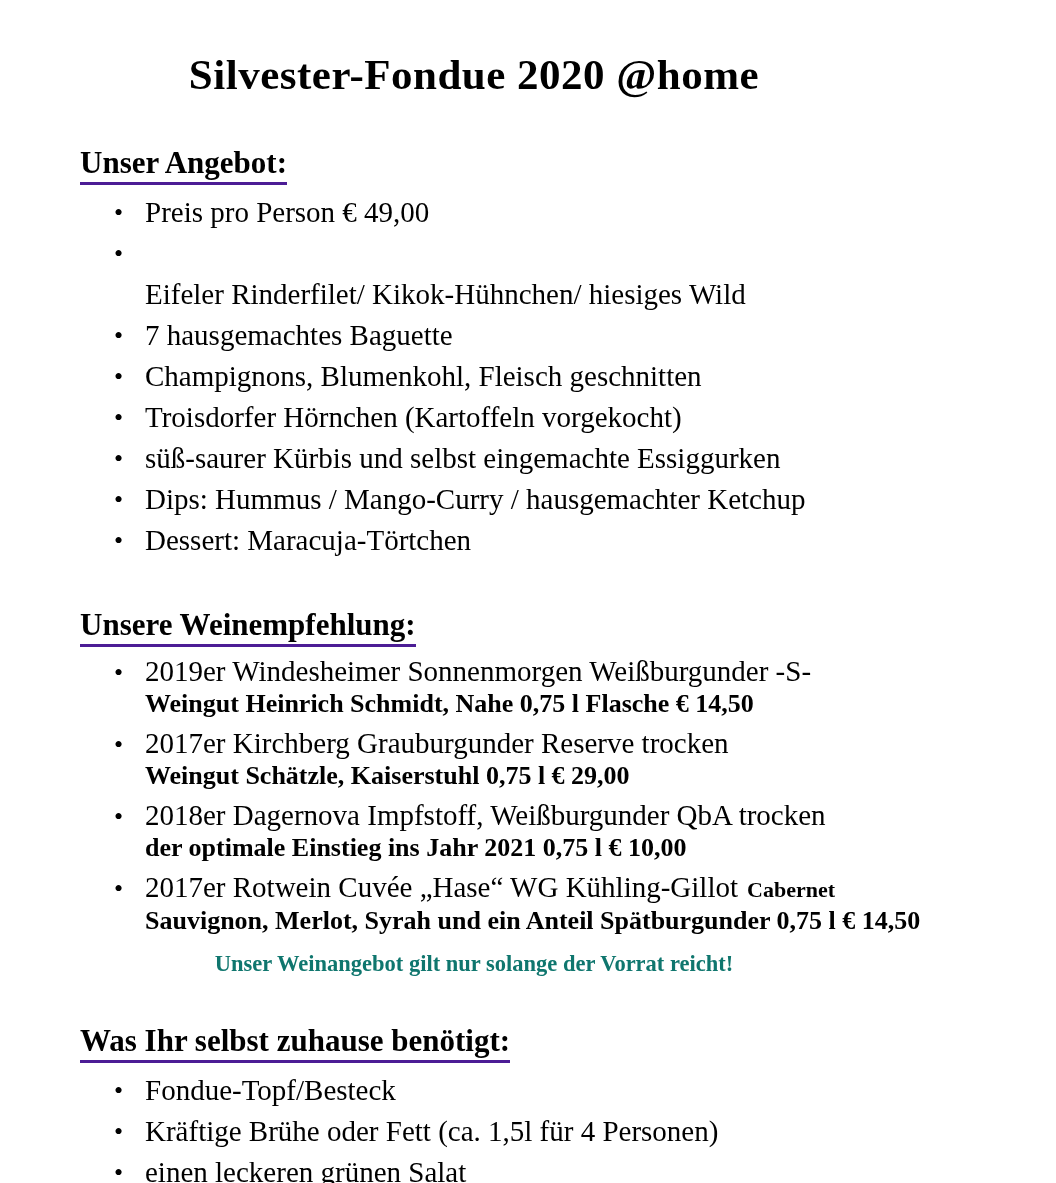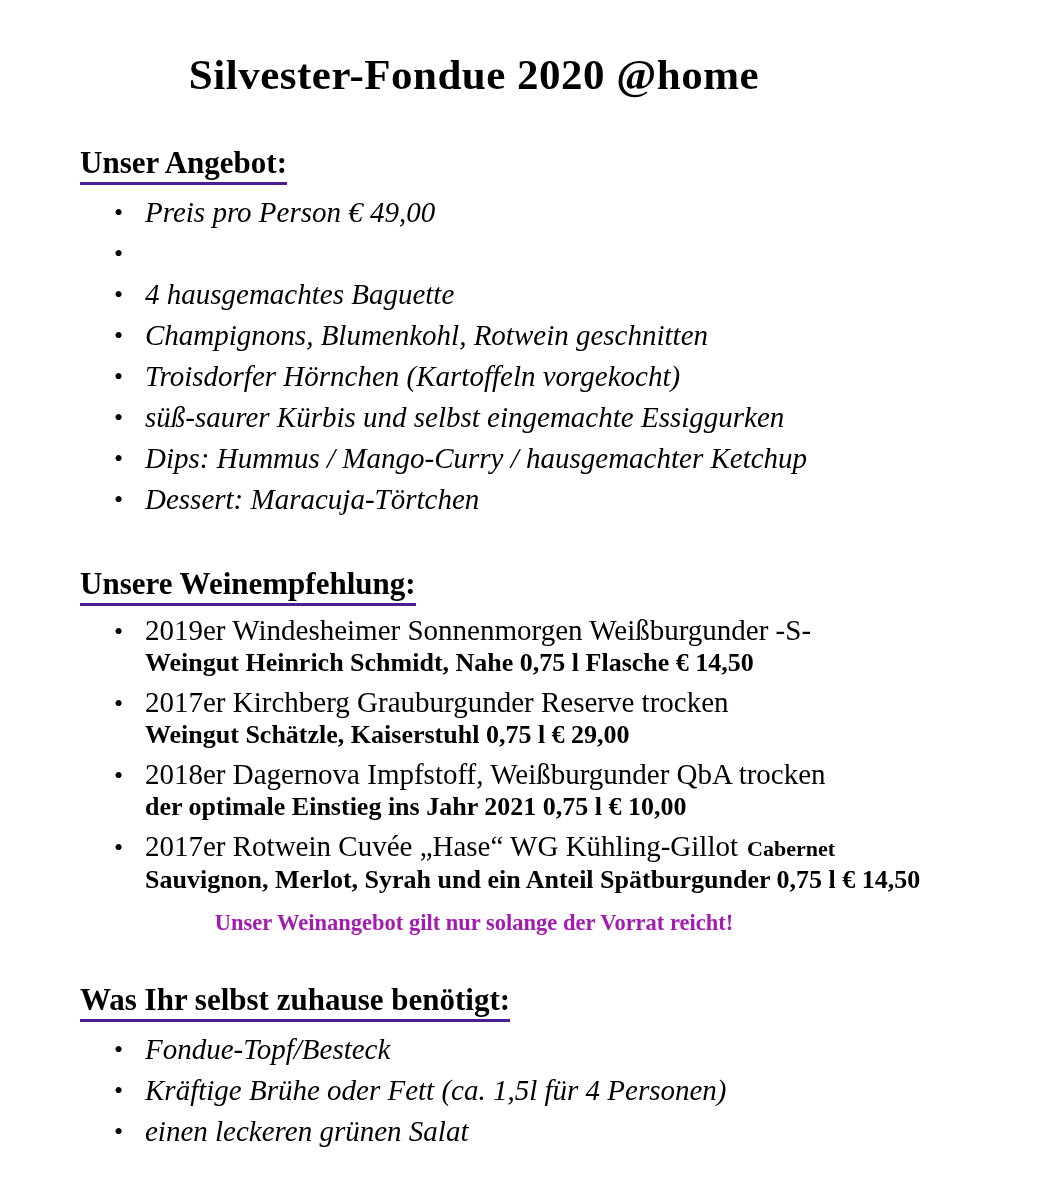--- a/index.html
+++ b/index.html
@@ -38,21 +38,21 @@
     font-size:29px;
     line-height:41px;
   }
   .bullet {
     flex:0 0 37px;
     margin-left:108px;
     text-align:left;
     padding-left:6px;
     font-size:26px;
   }
-  .li-text { flex:1 1 auto;font-style:italic; }
+  .li-text { flex:1 1 auto; }
   
   ul.wine-list { list-style:none; }
   ul.wine-list > li { margin-bottom:9px; }
   .wine-main {
     display:flex;
     align-items:baseline;
     font-size:29px;
     line-height:35px;
   }
   .wine-suffix {
@@ -65,50 +65,51 @@
     margin-left:145px;
     font-size:26px;
     font-weight:bold;
     line-height:27px;
   }
   .wine-note {
     margin-top:17px;
     text-align:center;
     font-size:22.5px;
     font-weight:bold;
-    color:#a21caf;
+    color:#0f766e;
   }
 </style>
 </head>
 <body>
 
 <div class="page">
 
   <h1 class="doc-title">Silvester-Fondue 2020 @home</h1>
 
   <section class="block">
     <h2 class="section-heading"><span>Unser Angebot:</span></h2>
     <ul class="bullet-list">
       <li>
         <span class="bullet">•</span>
         <span class="li-text">Preis pro Person € 49,00</span>
       </li>
       <li>
         <span class="bullet">•</span>
         <span class="li-text">
           <br>
+          <span>Eifeler Rinderfilet/ Kikok-Hühnchen/ hiesiges Wild</span>
         </span>
       </li>
       <li>
         <span class="bullet">•</span>
-        <span class="li-text">4 hausgemachtes Baguette</span>
+        <span class="li-text">7 hausgemachtes Baguette</span>
       </li>
       <li>
         <span class="bullet">•</span>
-        <span class="li-text">Champignons, Blumenkohl, Rotwein geschnitten</span>
+        <span class="li-text">Champignons, Blumenkohl, Fleisch geschnitten</span>
       </li>
       <li>
         <span class="bullet">•</span>
         <span class="li-text">Troisdorfer Hörnchen (Kartoffeln vorgekocht)</span>
       </li>
       <li>
         <span class="bullet">•</span>
         <span class="li-text">süß-saurer Kürbis und selbst eingemachte Essiggurken</span>
       </li>
       <li>

